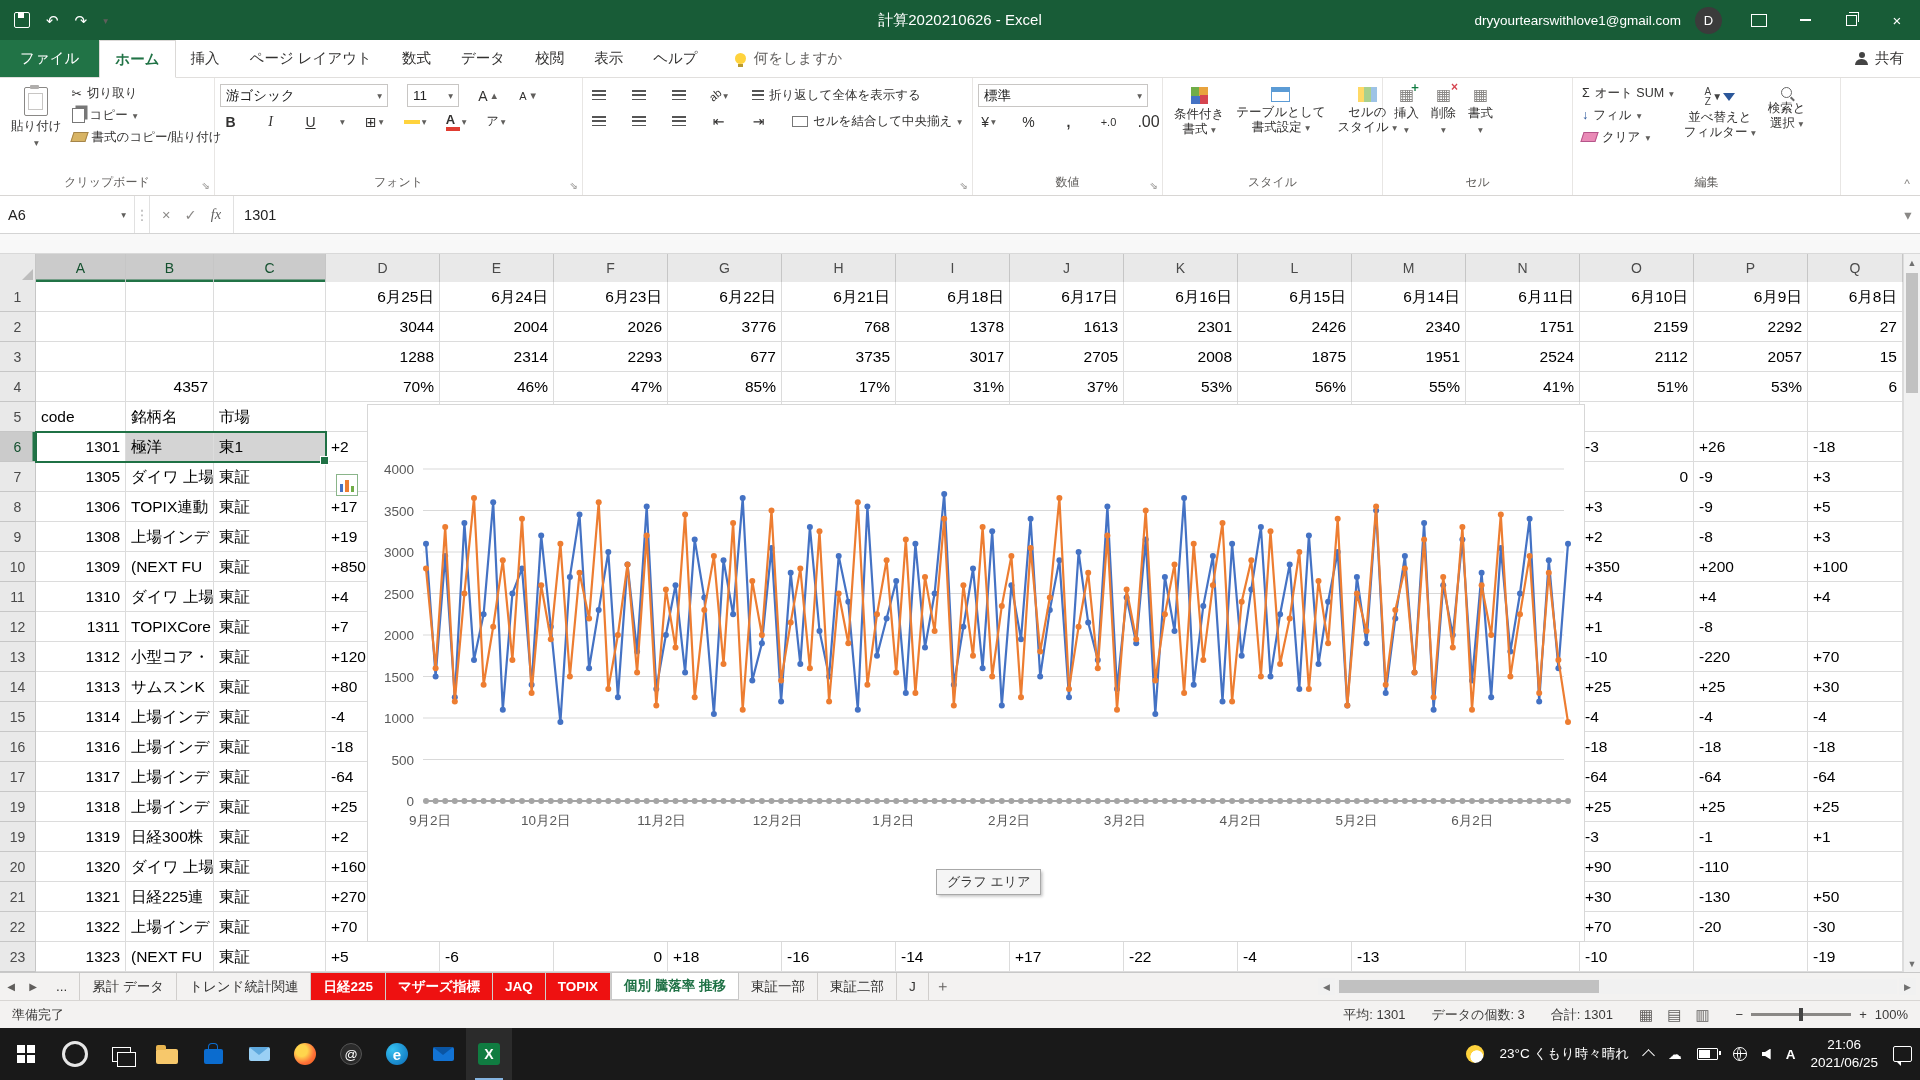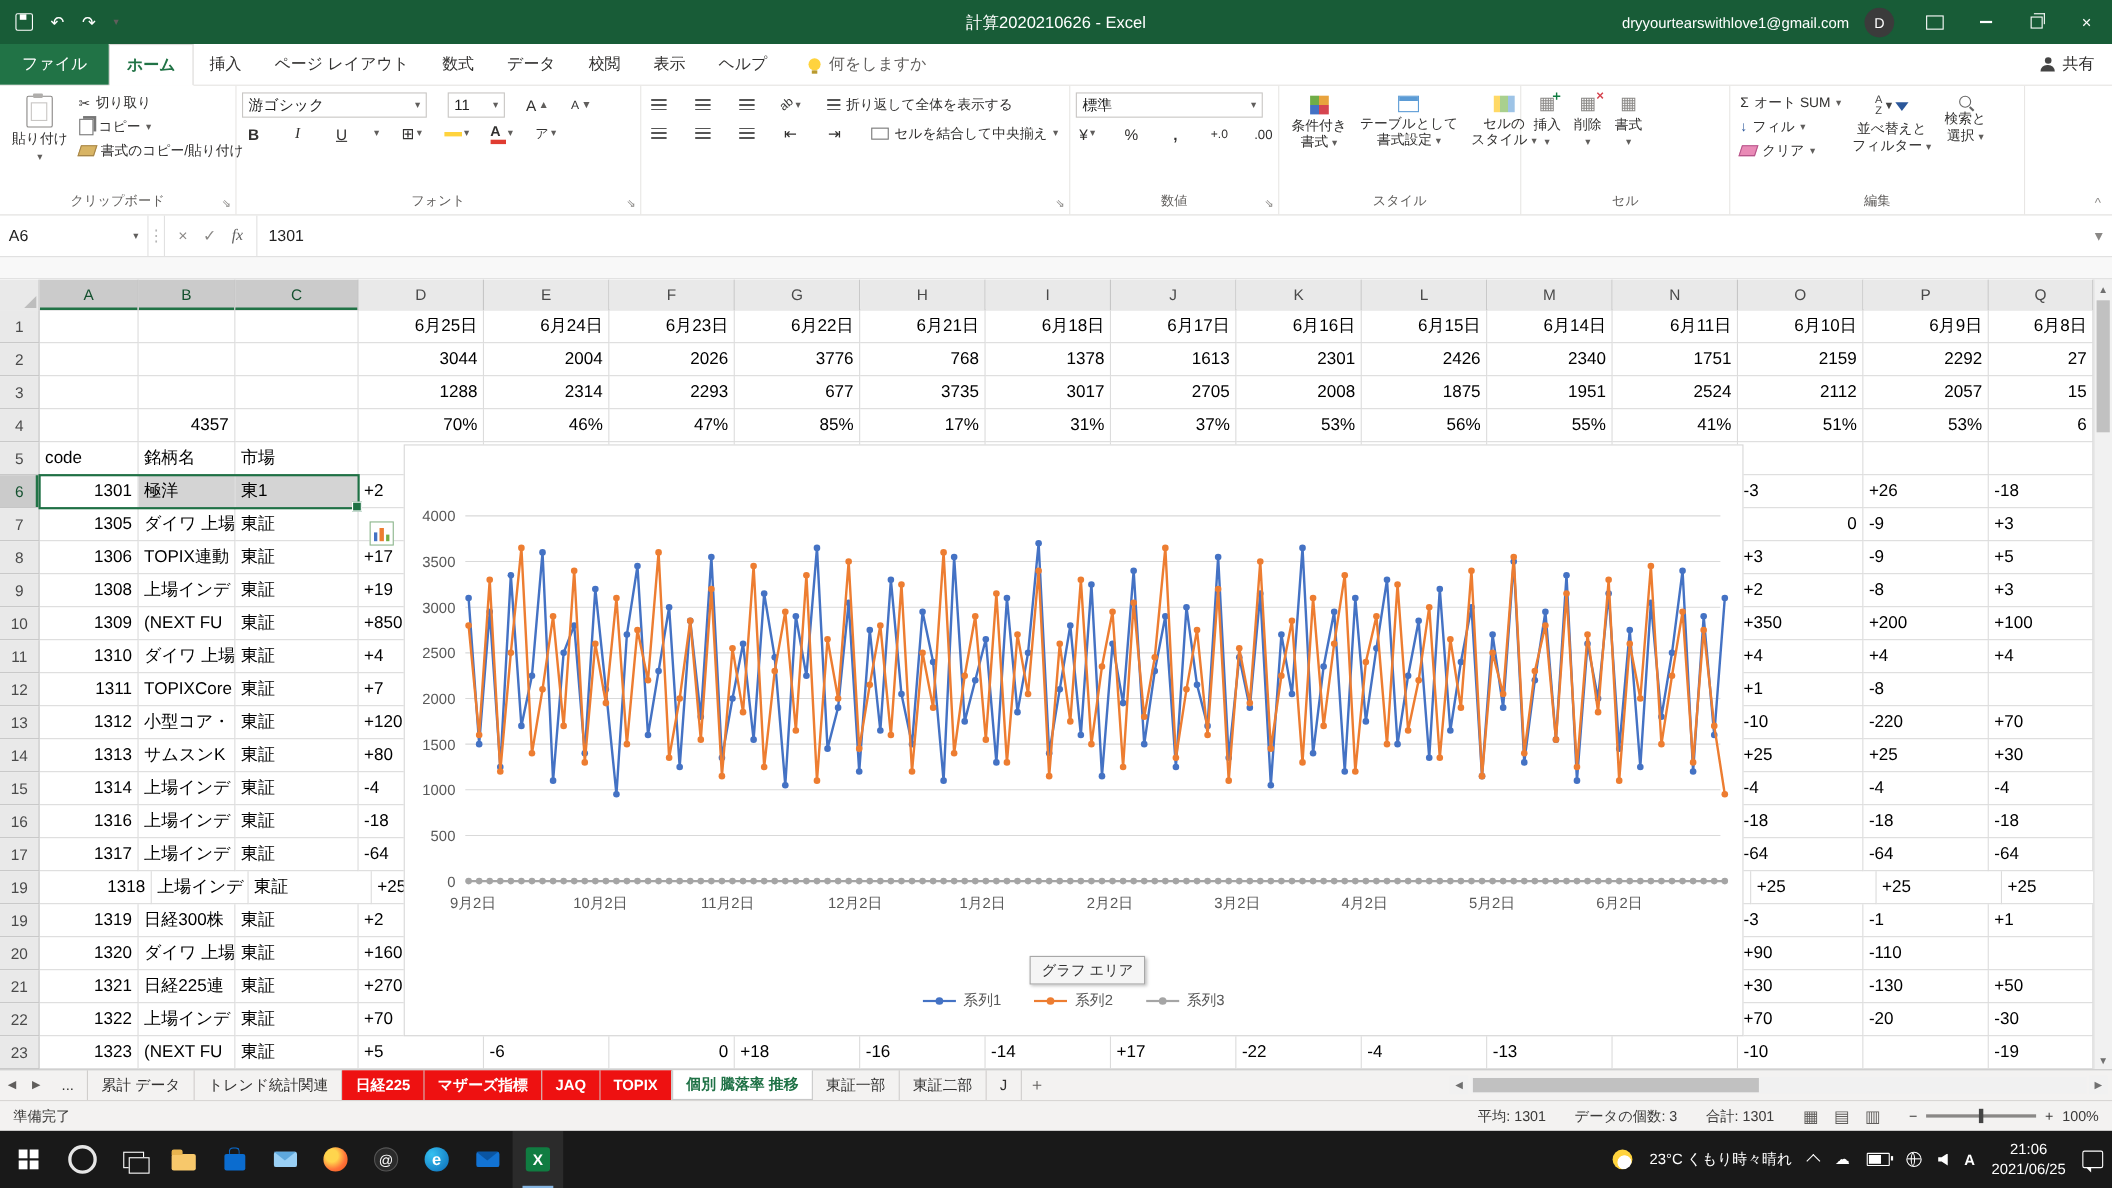--- a/index.html
+++ b/index.html
@@ -343,21 +343,21 @@
           </div>
         <div class="tbtn">
             <span>%</span>
           </div>
         <div class="tbtn" style="font-weight:bold">
             <span>,</span>
           </div>
         <div class="tbtn" style="font-size:11px">
             <span>+.0</span>
           </div>
-        <div class="tbtn" style="font-size:12px">
+        <div class="tbtn" style="font-size:16px">
             <span>.00</span>
           </div>
       </div>
       <div class="rg-label">数値</div>
       <span class="launcher">⇘</span>
     </div>
 
     <div class="rg" style="width:220px">
       <div class="rbody">
         <div class="bigv">
@@ -808,21 +808,21 @@
           <div class="cell" style="width: 114px;"></div>
           <div class="cell" style="width: 114px;"></div>
           <div class="cell" style="width: 114px;"></div>
           <div class="cell" style="width: 114px;"></div>
           <div class="cell al" style="width: 114px;">-64</div>
           <div class="cell al" style="width: 114px;">-64</div>
           <div class="cell al" style="width: 95px;">-64</div>
         </div>
         <div class="grow">
           <div class="rowh">19</div>
-          <div class="cell ar" style="width: 102px;">1318</div>
+          <div class="cell ar" style="width: 90px;">1318</div>
           <div class="cell al" style="width: 88px;">上場インデ</div>
           <div class="cell al" style="width: 112px;">東証</div>
           <div class="cell al" style="width: 114px;">+25</div>
           <div class="cell" style="width: 114px;"></div>
           <div class="cell" style="width: 114px;"></div>
           <div class="cell" style="width: 114px;"></div>
           <div class="cell" style="width: 114px;"></div>
           <div class="cell" style="width: 114px;"></div>
           <div class="cell" style="width: 114px;"></div>
           <div class="cell" style="width: 114px;"></div>
@@ -1332,40 +1332,20 @@
         <circle cx="1123.2" cy="396.0" r="3" fill="#A5A5A5"></circle>
         <circle cx="1132.8" cy="396.0" r="3" fill="#A5A5A5"></circle>
         <circle cx="1142.4" cy="396.0" r="3" fill="#A5A5A5"></circle>
         <circle cx="1152.0" cy="396.0" r="3" fill="#A5A5A5"></circle>
         <circle cx="1161.6" cy="396.0" r="3" fill="#A5A5A5"></circle>
         <circle cx="1171.2" cy="396.0" r="3" fill="#A5A5A5"></circle>
         <circle cx="1180.8" cy="396.0" r="3" fill="#A5A5A5"></circle>
         <circle cx="1190.4" cy="396.0" r="3" fill="#A5A5A5"></circle>
         <circle cx="1200.0" cy="396.0" r="3" fill="#A5A5A5"></circle>
       </svg>
-    <div id="chart-legend">
-        <div class="lg-item">
-          <span class="lg-line" style="background: rgb(68, 114, 196);">
-            <span class="lg-dot" style="background: rgb(68, 114, 196);"></span>
-          </span>
-          <span>系列1</span>
-        </div>
-        <div class="lg-item">
-          <span class="lg-line" style="background: rgb(237, 125, 49);">
-            <span class="lg-dot" style="background: rgb(237, 125, 49);"></span>
-          </span>
-          <span>系列2</span>
-        </div>
-        <div class="lg-item">
-          <span class="lg-line" style="background: rgb(165, 165, 165);">
-            <span class="lg-dot" style="background: rgb(165, 165, 165);"></span>
-          </span>
-          <span>系列3</span>
-        </div>
-      </div>
     <div id="chart-tooltip">グラフ エリア</div>
   </div>
   <div id="smarttag">
       <span style="height:8px"></span>
       <span style="height:12px"></span>
       <span style="height:6px"></span>
     </div>
 
   <div id="sheettabs">
     <div class="nav">◀</div>

